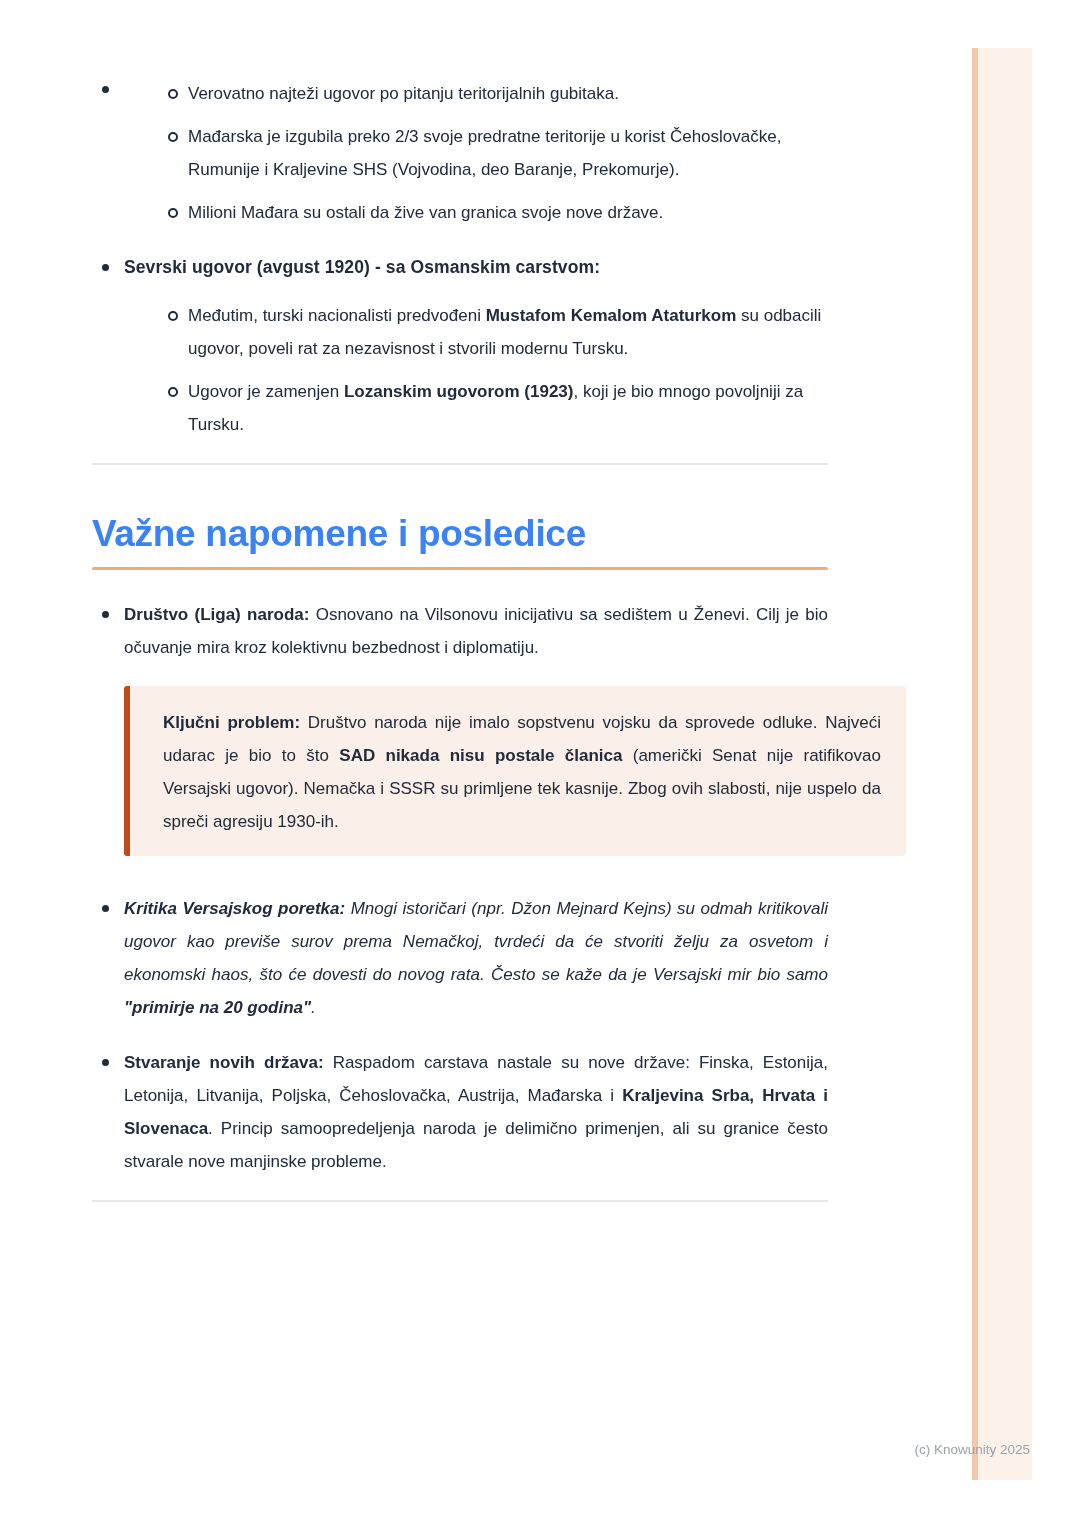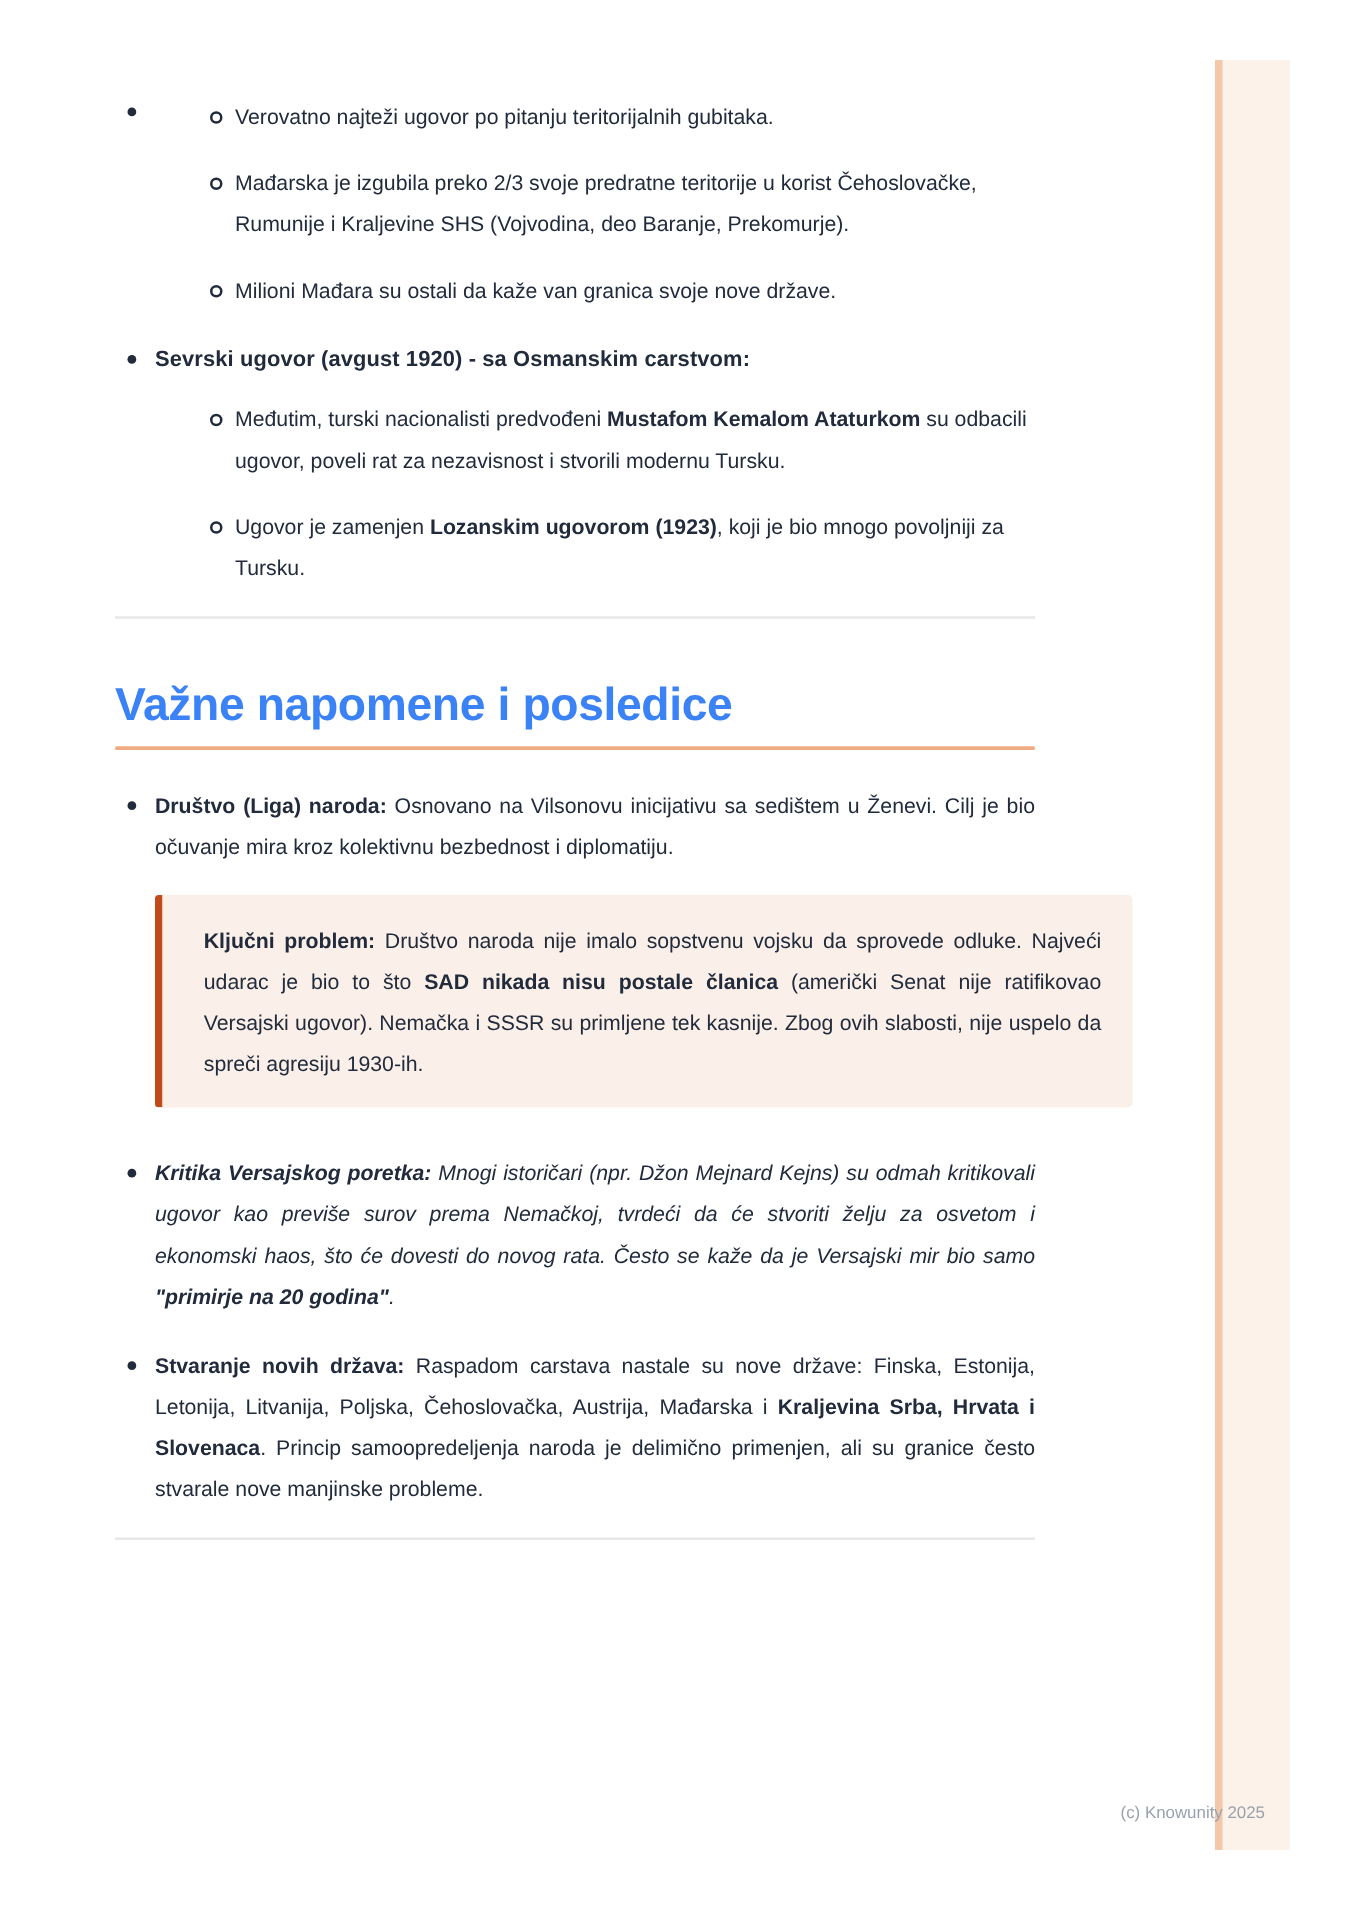--- a/index.html
+++ b/index.html
@@ -63,21 +63,21 @@
     letter-spacing: 0.1px;
   }
 
   .sublist { margin-top: 20px; }
   .li2 {
     position: relative;
     padding-left: 64px;
     font-size: 17px;
     line-height: 33px;
   }
-  .li2 + .li2 { margin-top: 20px; }
+  .li2 + .li2 { margin-top: 10px; }
   .circ {
     position: absolute;
     left: 44px;
     top: 12px;
     width: 6px;
     height: 6px;
     border: 2px solid #212B3B;
     border-radius: 50%;
     background: transparent;
   }
@@ -134,21 +134,21 @@
 
   
   .footer-divider {
     margin-top: 22px;
     height: 2px;
     background: #E7E8EA;
   }
   .footer-copyright {
     position: absolute;
     top: 1442px;
-    right: 68px;
+    right: 50px;
     font-size: 13.5px;
     line-height: 16px;
     color: #9AA2AD;
     z-index: 3;
   }
 </style>
 </head>
 <body>
 
 <div class="stripe"></div>
@@ -163,21 +163,21 @@
         <div class="li2">
           <span class="circ"></span>
           <div class="li2-text"><span>Verovatno najteži ugovor po pitanju teritorijalnih gubitaka.</span></div>
         </div>
         <div class="li2">
           <span class="circ"></span>
           <div class="li2-text"><span>Mađarska je izgubila preko 2/3 svoje predratne teritorije u korist Čehoslovačke, Rumunije i Kraljevine SHS (Vojvodina, deo Baranje, Prekomurje).</span></div>
         </div>
         <div class="li2">
           <span class="circ"></span>
-          <div class="li2-text"><span>Milioni Mađara su ostali da kaže van granica svoje nove države.</span></div>
+          <div class="li2-text"><span>Milioni Mađara su ostali da žive van granica svoje nove države.</span></div>
         </div>
       </div>
     </div>
 
     <div class="li1">
       <span class="dot"></span>
       <div class="li1-title">Sevrski ugovor (avgust 1920) - sa Osmanskim carstvom:</div>
       <div class="sublist">
         <div class="li2">
           <span class="circ"></span>

